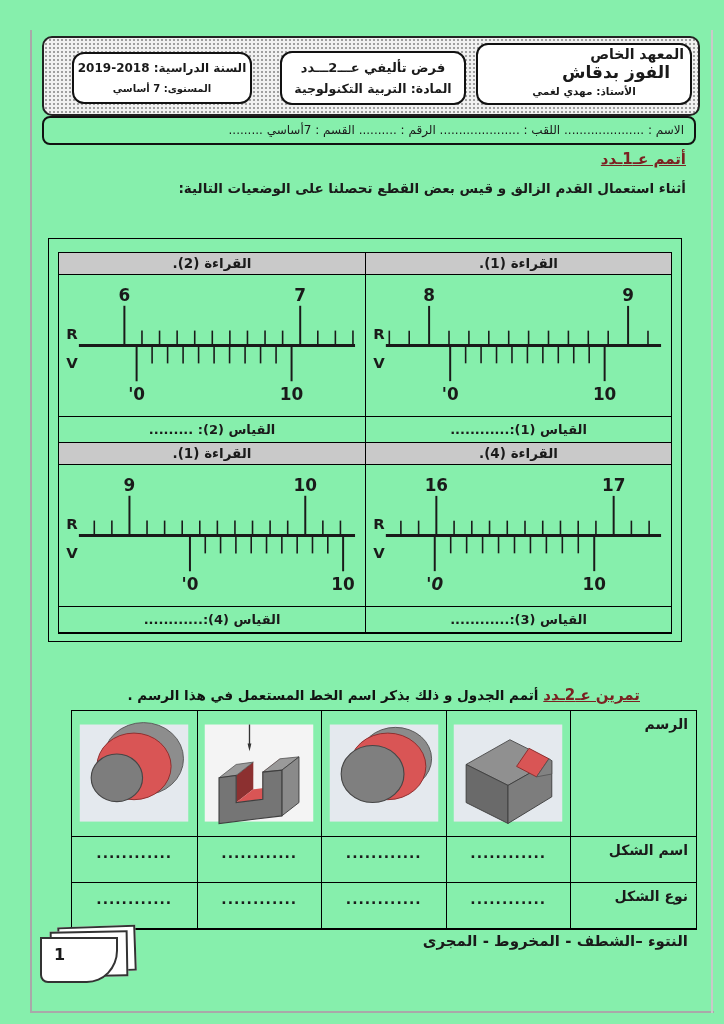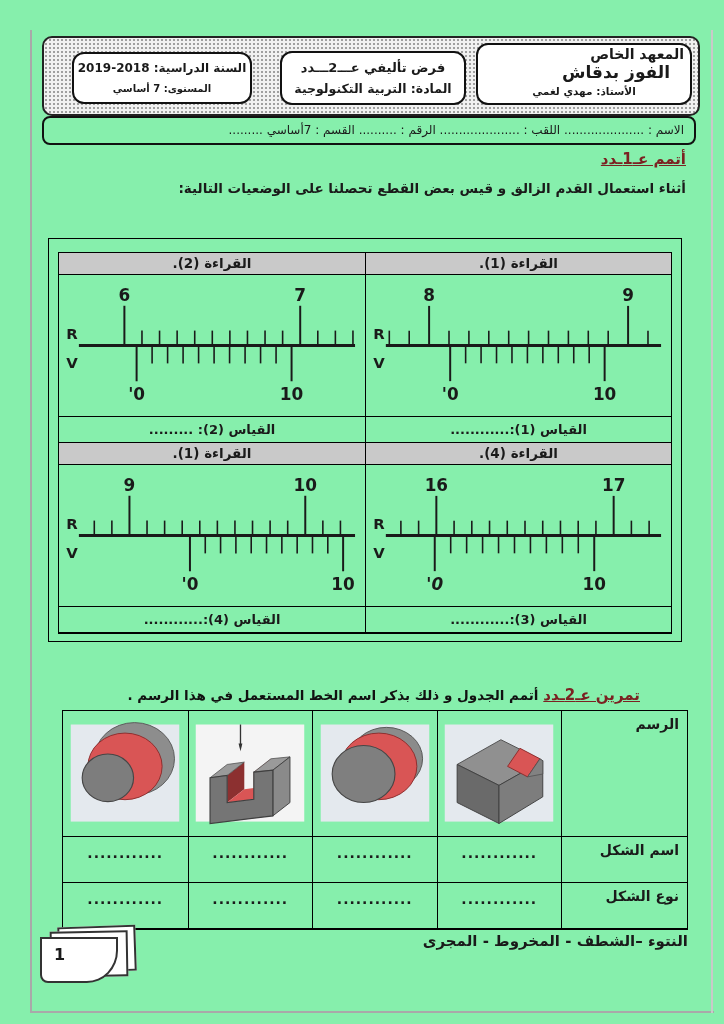--- a/index.html
+++ b/index.html
@@ -48,21 +48,21 @@
   .vhead{background:#c9c9c9;text-align:center;font-weight:bold;font-size:13.5px;line-height:21px;direction:rtl;}
   .vdiag{display:flex;align-items:center;justify-content:center;padding:2px 4px;}
   .vmeas{text-align:center;font-size:13px;font-weight:600;line-height:25px;direction:rtl;}
   .sv-num{font-size:17px;font-weight:bold;fill:#1a1a1a;}
   .sv-letter{font-size:15px;font-weight:bold;fill:#1a1a1a;}
   .it{font-style:italic;}
 
   
   .ex2-line{position:absolute;right:84px;top:686px;direction:rtl;text-align:right;font-size:14px;font-weight:bold;}
   .ex2-instr{color:#111;font-weight:bold;text-decoration:none;font-size:13.5px;}
-  .ex2-table{position:absolute;left:62px;top:710px;width:626px;border:1.6px solid #000;box-sizing:border-box;
+  .ex2-table{position:absolute;left:71px;top:710px;width:626px;border:1.6px solid #000;box-sizing:border-box;
     display:grid;direction:rtl;grid-template-columns:126px 1fr 1fr 1fr 1fr;grid-template-rows:126px 46px 46px;}
   .tcell{border-inline-end:1.2px solid #000;border-bottom:1.2px solid #000;box-sizing:border-box;}
   .ex2-table > .tcell:nth-child(5n){border-inline-end:none;}
   .tlabel{font-size:14px;font-weight:bold;direction:rtl;text-align:right;padding:5px 8px 0 0;}
   .timg{display:flex;align-items:center;justify-content:center;padding:2px;}
   .tdots{text-align:center;font-weight:bold;font-size:14px;letter-spacing:1px;padding-top:8px;}
   .options-line{position:absolute;left:62px;top:932px;width:626px;text-align:right;
     font-size:15px;font-weight:bold;direction:rtl;}
 
   

